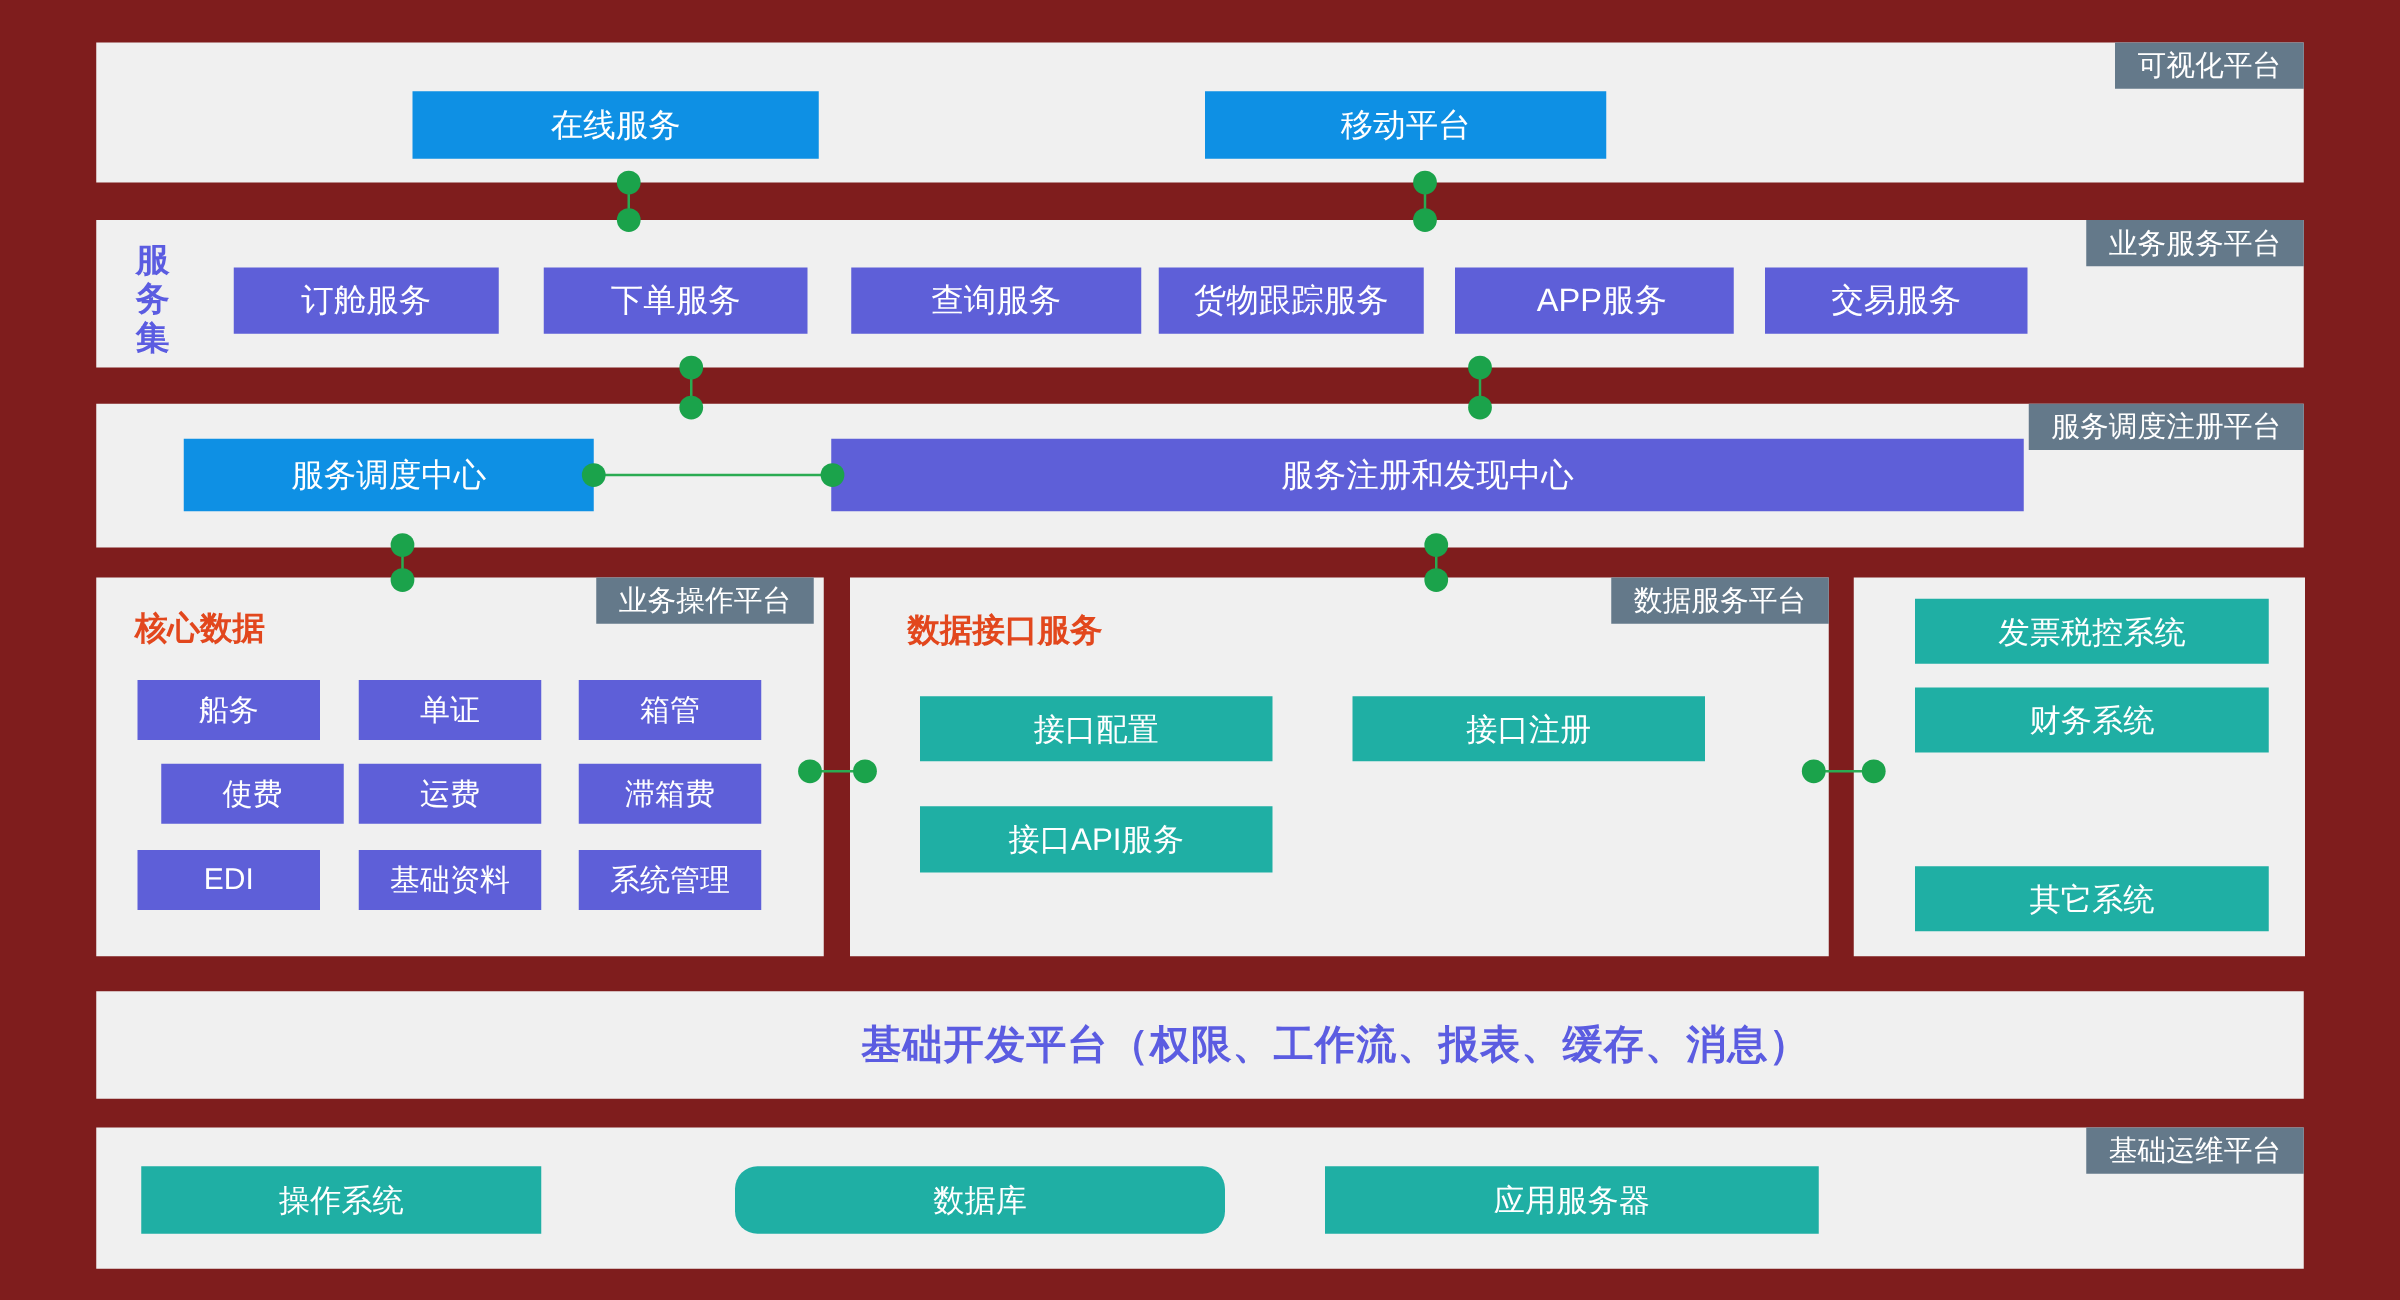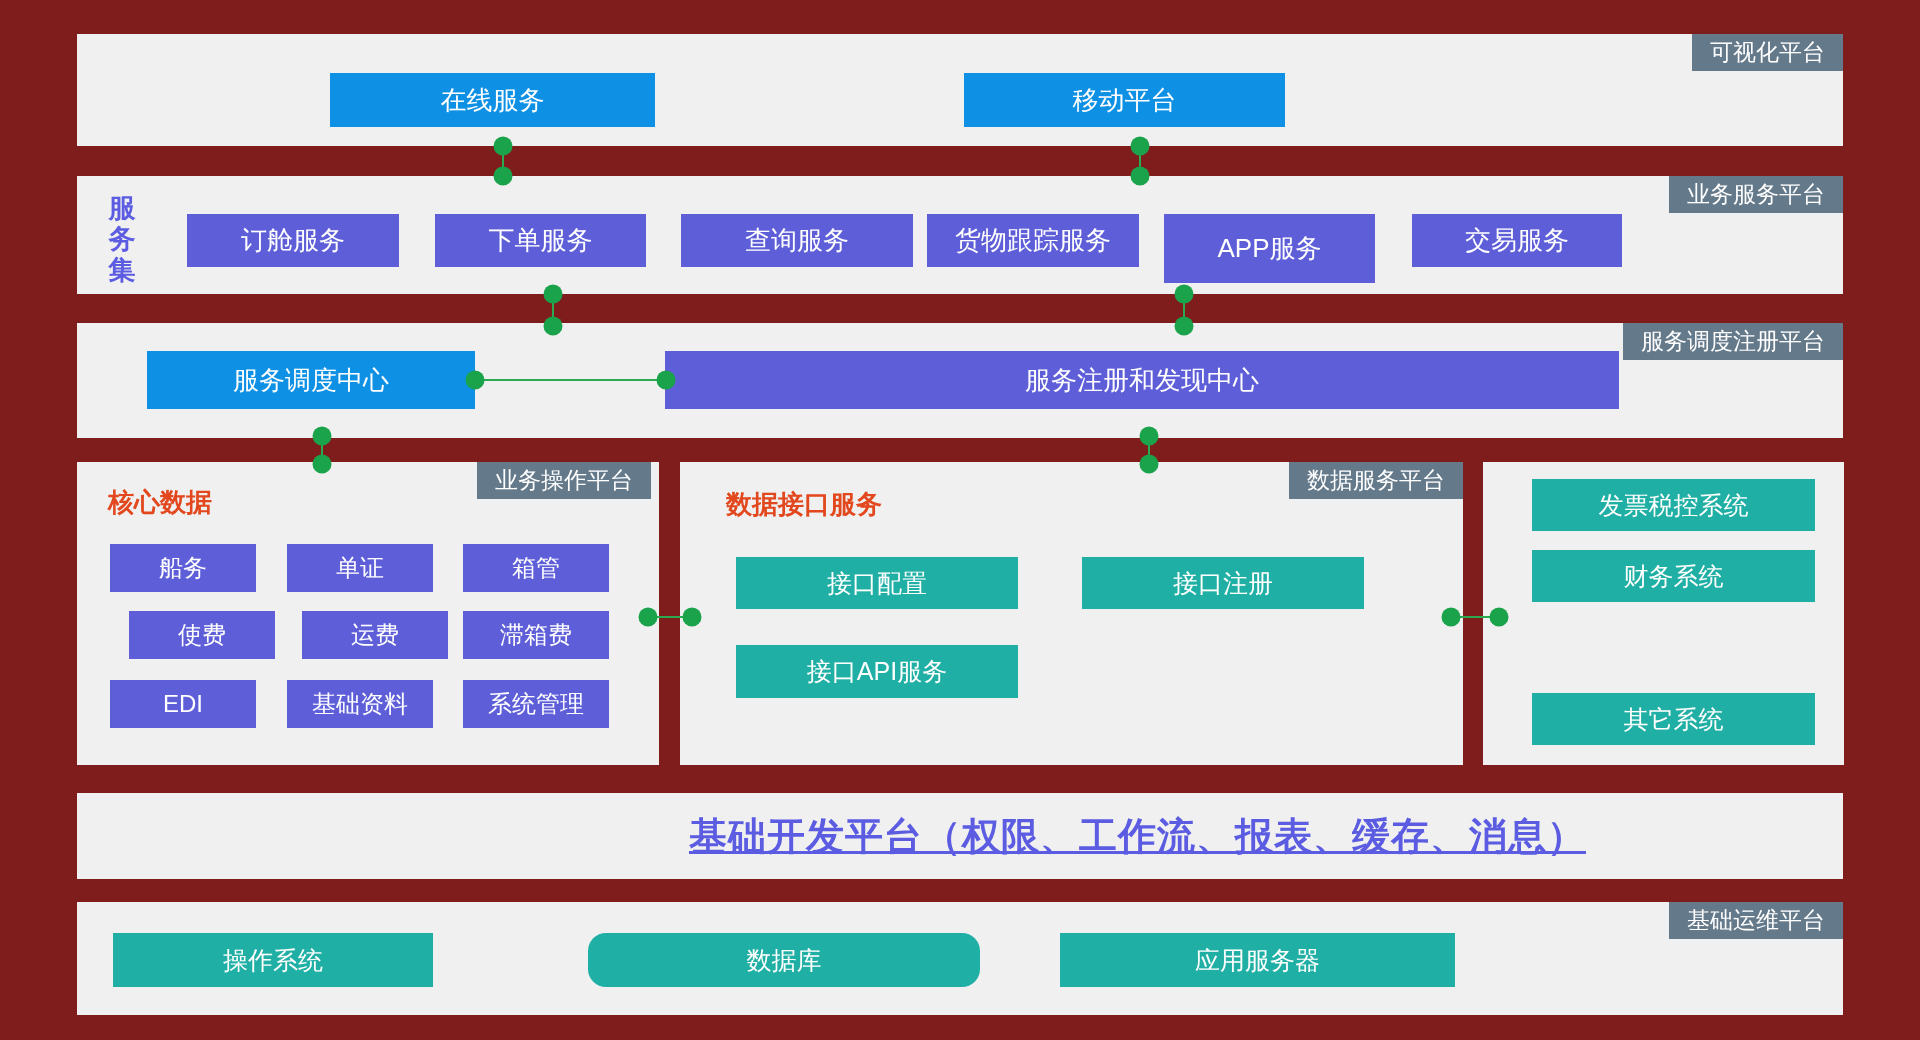--- a/index.html
+++ b/index.html
@@ -29,22 +29,22 @@
     position:absolute;font-weight:bold;font-size:26px;
     color:var(--orange,#E2471D);white-space:nowrap;
   }
   .side-label{
     position:absolute;width:32px;text-align:center;
     font-weight:bold;font-size:27px;line-height:31px;
     color:var(--purple_text,#5B5CE1);
   }
   .dev-text{
     position:absolute;top:0;bottom:0;display:flex;align-items:center;
-    font-weight:bold;font-size:38px;letter-spacing:1px;
-    color:var(--purple_text,#5B5CE1);white-space:nowrap;text-decoration:underline;
+    font-weight:bold;font-size:32px;letter-spacing:1px;
+    color:var(--purple_text,#5B5CE1);white-space:nowrap;
   }
   .dot{
     position:absolute;width:19px;height:19px;border-radius:50%;
     background:var(--green,#1BA34B);transform:translate(-50%,-50%);
   }
   .line-v{position:absolute;width:2px;background:var(--green_line,#2AAB52);transform:translateX(-50%);}
   .line-h{position:absolute;height:2px;background:var(--green_line,#2AAB52);transform:translateY(-50%);}
 </style>
 </head>
 <body>
@@ -57,38 +57,38 @@
     <div class="box blue" style="left:887px;top:39px;width:321px;height:54px;">移动平台</div>
   </div>
 
   <div class="band" style="left:77px;top:176px;width:1766px;height:118px;">
     <div class="tag">业务服务平台</div>
     <div class="side-label" style="left:29px;top:17px;">服务集</div>
     <div class="box purple" style="left:110px;top:38px;width:212px;height:53px;">订舱服务</div>
     <div class="box purple" style="left:358px;top:38px;width:211px;height:53px;">下单服务</div>
     <div class="box purple" style="left:604px;top:38px;width:232px;height:53px;">查询服务</div>
     <div class="box purple" style="left:850px;top:38px;width:212px;height:53px;">货物跟踪服务</div>
-    <div class="box purple" style="left:1087px;top:38px;width:211px;height:69px;">APP服务</div>
+    <div class="box purple" style="left:1087px;top:38px;width:211px;height:53px;padding-left:12px;">APP服务</div>
     <div class="box purple" style="left:1335px;top:38px;width:210px;height:53px;">交易服务</div>
   </div>
 
   <div class="band" style="left:77px;top:323px;width:1766px;height:115px;">
     <div class="tag">服务调度注册平台</div>
     <div class="box blue" style="left:70px;top:28px;width:328px;height:58px;">服务调度中心</div>
     <div class="box purple" style="left:588px;top:28px;width:954px;height:58px;">服务注册和发现中心</div>
   </div>
 
   <div class="band" style="left:77px;top:462px;width:582px;height:303px;">
     <div class="tag" style="right:8px;">业务操作平台</div>
     <div class="heading" style="left:31px;top:23px;">核心数据</div>
     <div class="box purple" style="left:33px;top:82px;width:146px;height:48px;font-size:24px;">船务</div>
     <div class="box purple" style="left:210px;top:82px;width:146px;height:48px;font-size:24px;">单证</div>
     <div class="box purple" style="left:386px;top:82px;width:146px;height:48px;font-size:24px;">箱管</div>
     <div class="box purple" style="left:33px;top:149px;width:146px;height:48px;font-size:24px;margin-left:19px;">使费</div>
-    <div class="box purple" style="left:210px;top:149px;width:146px;height:48px;font-size:24px;margin-left:15px;">运费</div>
+    <div class="box purple" style="left:210px;top:149px;width:146px;height:48px;font-size:24px;">运费</div>
     <div class="box purple" style="left:386px;top:149px;width:146px;height:48px;font-size:24px;">滞箱费</div>
     <div class="box purple" style="left:33px;top:218px;width:146px;height:48px;font-size:24px;">EDI</div>
     <div class="box purple" style="left:210px;top:218px;width:146px;height:48px;font-size:24px;">基础资料</div>
     <div class="box purple" style="left:386px;top:218px;width:146px;height:48px;font-size:24px;">系统管理</div>
   </div>
 
   <div class="band" style="left:680px;top:462px;width:783px;height:303px;">
     <div class="tag">数据服务平台</div>
     <div class="heading" style="left:46px;top:25px;">数据接口服务</div>
     <div class="box teal" style="left:56px;top:95px;width:282px;height:52px;font-size:25px;">接口配置</div>

